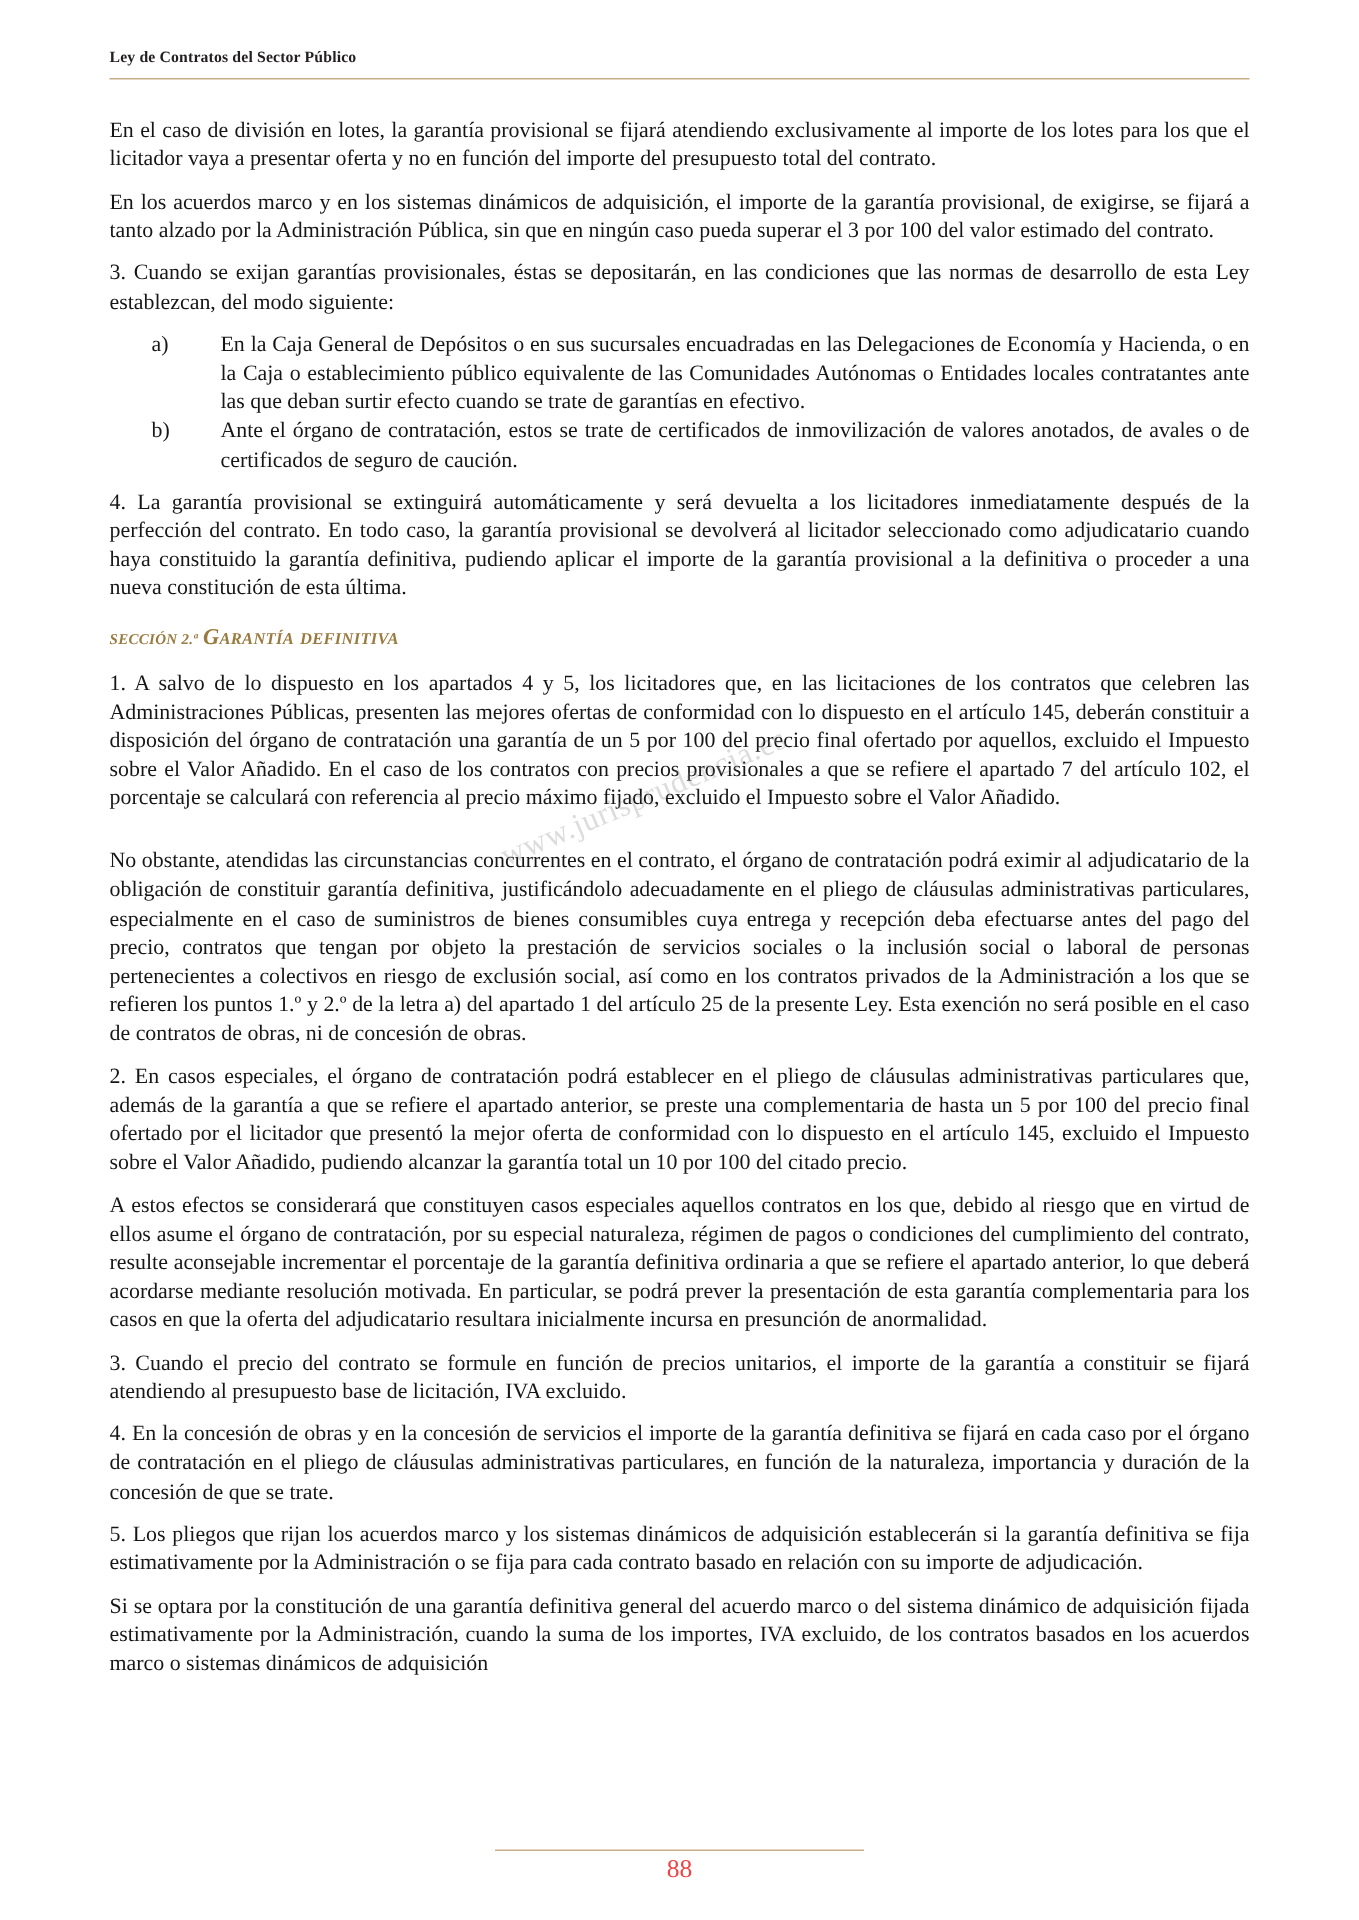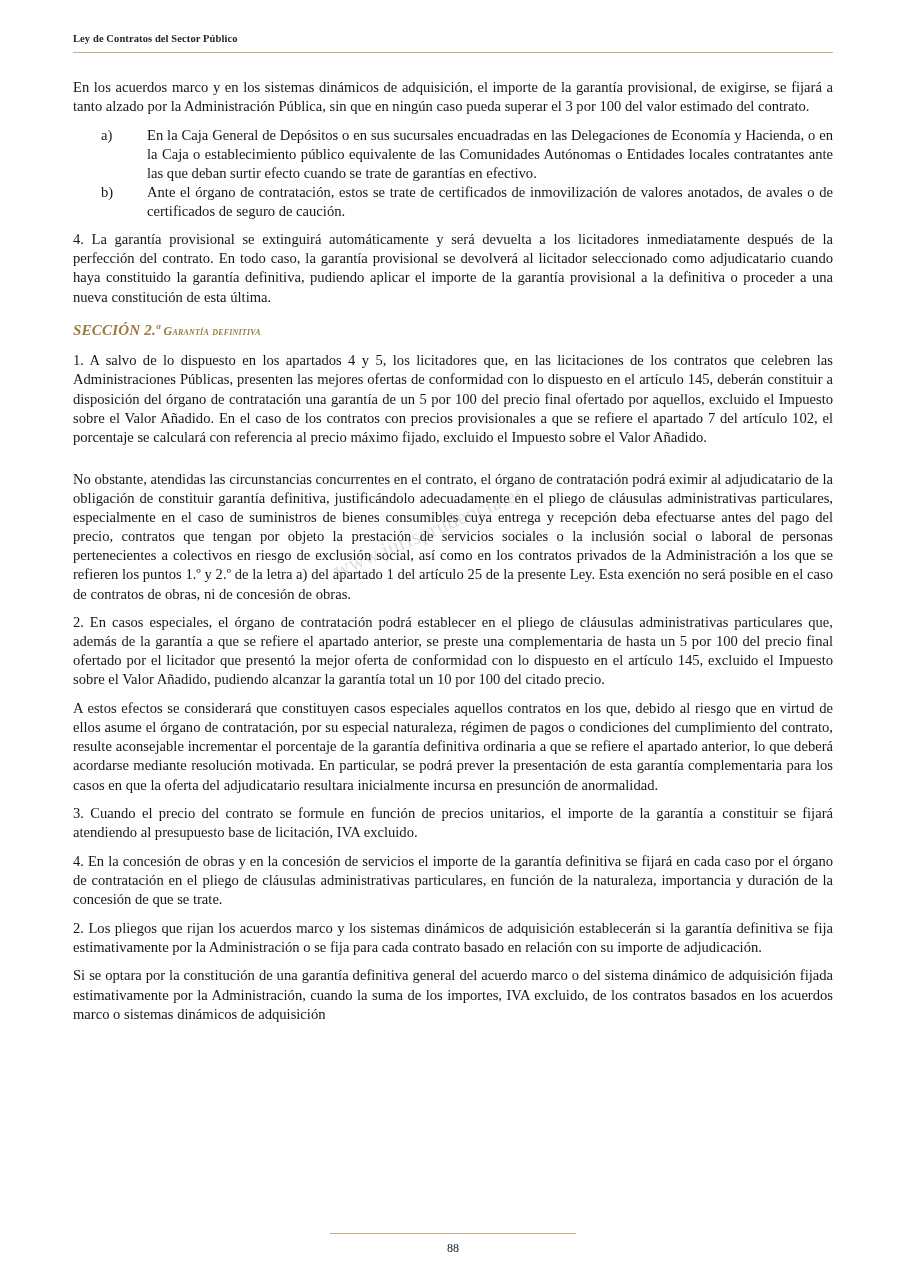--- a/index.html
+++ b/index.html
@@ -84,25 +84,25 @@
   }
   .section-head {
     margin: 14px 0 11px 0;
     color: #9a7b3f;
     font-weight: bold;
     font-style: italic;
     font-size: 13.2px;
     letter-spacing: 0.2px;
   }
   .section-head .sec-label {
-    font-size: 15px;
+    font-size: 10px;
   }
   .section-head .sec-name {
     font-variant: small-caps;
-    font-size: 12px;
+    font-size: 15px;
   }
   .article-head {
     margin: 0 0 7px 0;
     font-size: 15px;
   }
   .article-head .art-num {
     font-weight: bold;
   }
   .article-head .art-title {
     font-style: italic;
@@ -115,22 +115,22 @@
     bottom: 46px;
     height: 1px;
     background: #c9ad8a;
   }
   .page-number {
     position: absolute;
     left: 0;
     right: 0;
     bottom: 24px;
     text-align: center;
-    font-size: 12px;
-    color: #0f172a;
+    font-size: 17px;
+    color: #ef4444;
   }
   .watermark {
     position: absolute;
     left: 330px;
     top: 560px;
     font-family: "Liberation Serif", serif;
     font-size: 21px;
     color: rgba(140,140,140,0.30);
     transform: rotate(-23deg);
     transform-origin: left top;
@@ -144,23 +144,25 @@
 
 <div class="page">
 
   <div class="header">
     <div class="header-title">Ley de Contratos del Sector Público</div>
   </div>
   <div class="header-rule"></div>
 
   <div class="content">
 
+    <p>En el caso de división en lotes, la garantía provisional se fijará atendiendo exclusivamente al importe de los lotes para los que el licitador vaya a presentar oferta y no en función del importe del presupuesto total del contrato.</p>
 
     <p>En los acuerdos marco y en los sistemas dinámicos de adquisición, el importe de la garantía provisional, de exigirse, se fijará a tanto alzado por la Administración Pública, sin que en ningún caso pueda superar el 3 por 100 del valor estimado del contrato.</p>
 
+    <p>3. Cuando se exijan garantías provisionales, éstas se depositarán, en las condiciones que las normas de desarrollo de esta Ley establezcan, del modo siguiente:</p>
 
     <div class="list">
       <div class="list-item">
         <span class="list-marker">a)</span>
         <span class="list-text">En la Caja General de Depósitos o en sus sucursales encuadradas en las Delegaciones de Economía y Hacienda, o en la Caja o establecimiento público equivalente de las Comunidades Autónomas o Entidades locales contratantes ante las que deban surtir efecto cuando se trate de garantías en efectivo.</span>
       </div>
       <div class="list-item">
         <span class="list-marker">b)</span>
         <span class="list-text">Ante el órgano de contratación, estos se trate de certificados de inmovilización de valores anotados, de avales o de certificados de seguro de caución.</span>
       </div>
@@ -179,21 +181,21 @@
     <p>No obstante, atendidas las circunstancias concurrentes en el contrato, el órgano de contratación podrá eximir al adjudicatario de la obligación de constituir garantía definitiva, justificándolo adecuadamente en el pliego de cláusulas administrativas particulares, especialmente en el caso de suministros de bienes consumibles cuya entrega y recepción deba efectuarse antes del pago del precio, contratos que tengan por objeto la prestación de servicios sociales o la inclusión social o laboral de personas pertenecientes a colectivos en riesgo de exclusión social, así como en los contratos privados de la Administración a los que se refieren los puntos 1.º y 2.º de la letra a) del apartado 1 del artículo 25 de la presente Ley. Esta exención no será posible en el caso de contratos de obras, ni de concesión de obras.</p>
 
     <p>2. En casos especiales, el órgano de contratación podrá establecer en el pliego de cláusulas administrativas particulares que, además de la garantía a que se refiere el apartado anterior, se preste una complementaria de hasta un 5 por 100 del precio final ofertado por el licitador que presentó la mejor oferta de conformidad con lo dispuesto en el artículo 145, excluido el Impuesto sobre el Valor Añadido, pudiendo alcanzar la garantía total un 10 por 100 del citado precio.</p>
 
     <p>A estos efectos se considerará que constituyen casos especiales aquellos contratos en los que, debido al riesgo que en virtud de ellos asume el órgano de contratación, por su especial naturaleza, régimen de pagos o condiciones del cumplimiento del contrato, resulte aconsejable incrementar el porcentaje de la garantía definitiva ordinaria a que se refiere el apartado anterior, lo que deberá acordarse mediante resolución motivada. En particular, se podrá prever la presentación de esta garantía complementaria para los casos en que la oferta del adjudicatario resultara inicialmente incursa en presunción de anormalidad.</p>
 
     <p>3. Cuando el precio del contrato se formule en función de precios unitarios, el importe de la garantía a constituir se fijará atendiendo al presupuesto base de licitación, IVA excluido.</p>
 
     <p>4. En la concesión de obras y en la concesión de servicios el importe de la garantía definitiva se fijará en cada caso por el órgano de contratación en el pliego de cláusulas administrativas particulares, en función de la naturaleza, importancia y duración de la concesión de que se trate.</p>
 
-    <p>2. Los pliegos que rijan los acuerdos marco y los sistemas dinámicos de adquisición establecerán si la garantía definitiva se fija estimativamente por la Administración o se fija para cada contrato basado en relación con su importe de adjudicación.</p>
+    <p>5. Los pliegos que rijan los acuerdos marco y los sistemas dinámicos de adquisición establecerán si la garantía definitiva se fija estimativamente por la Administración o se fija para cada contrato basado en relación con su importe de adjudicación.</p>
 
     <p>Si se optara por la constitución de una garantía definitiva general del acuerdo marco o del sistema dinámico de adquisición fijada estimativamente por la Administración, cuando la suma de los importes, IVA excluido, de los contratos basados en los acuerdos marco o sistemas dinámicos de adquisición</p>
 
   </div>
 
   <div class="watermark">www.jurisprudencia.es</div>
 
   <div class="footer-rule"></div>
   <div class="page-number">88</div>
 

